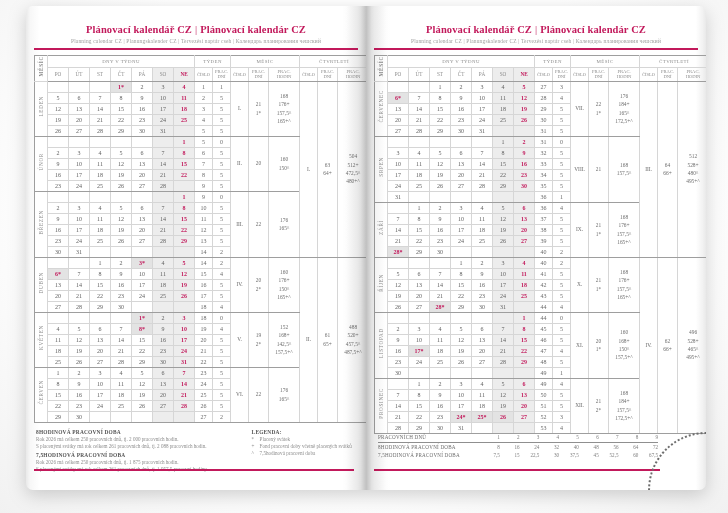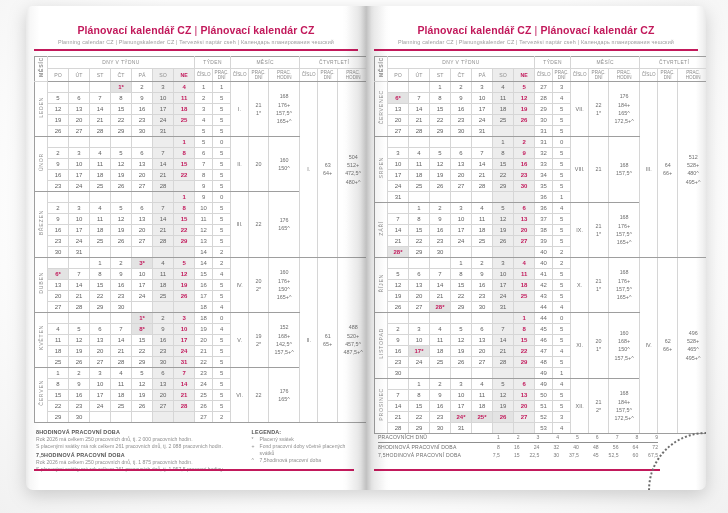--- a/index.html
+++ b/index.html
@@ -1,18 +1,18 @@
 <!DOCTYPE html>
 <html style="--accent: #c2195b;"><head>
 <meta charset="utf-8">
 <style>
   html,body{margin:0;padding:0;background:#ffffff;}
   *{box-sizing:border-box;}
   .stage{position:relative;width:728px;height:513px;overflow:hidden;
-    font-family:Liberation Sans, sans-serif;
+    font-family:Liberation Serif, serif;
     background:radial-gradient(ellipse at 50% 40%, #ffffff 60%, #f1f1f1 100%);}
   .book{position:absolute;left:26px;top:6px;width:680px;height:484px;display:flex;
     filter:drop-shadow(0 5px 9px rgba(0,0,0,0.18));}
   .page{position:relative;width:340px;height:484px;overflow:hidden;}
   .page-left{border-radius:7px 0 0 7px;
     background:linear-gradient(90deg,#e9e9e9 0%,#f7f7f7 1.2%,#ffffff 4%,#ffffff 93%,#f3f3f3 98.5%,#e2e2e2 100%);}
   .page-right{border-radius:0 7px 7px 0;
     background:linear-gradient(90deg,#dedede 0%,#f4f4f4 1.6%,#ffffff 7%,#ffffff 97%,#f2f2f2 99%,#e9e9e9 100%);}
   .spine{position:absolute;left:346px;top:6px;width:40px;height:484px;pointer-events:none;
     background:linear-gradient(90deg,rgba(0,0,0,0) 0%,rgba(0,0,0,0.05) 30%,rgba(0,0,0,0.14) 50%,rgba(0,0,0,0.05) 70%,rgba(0,0,0,0) 100%);}

